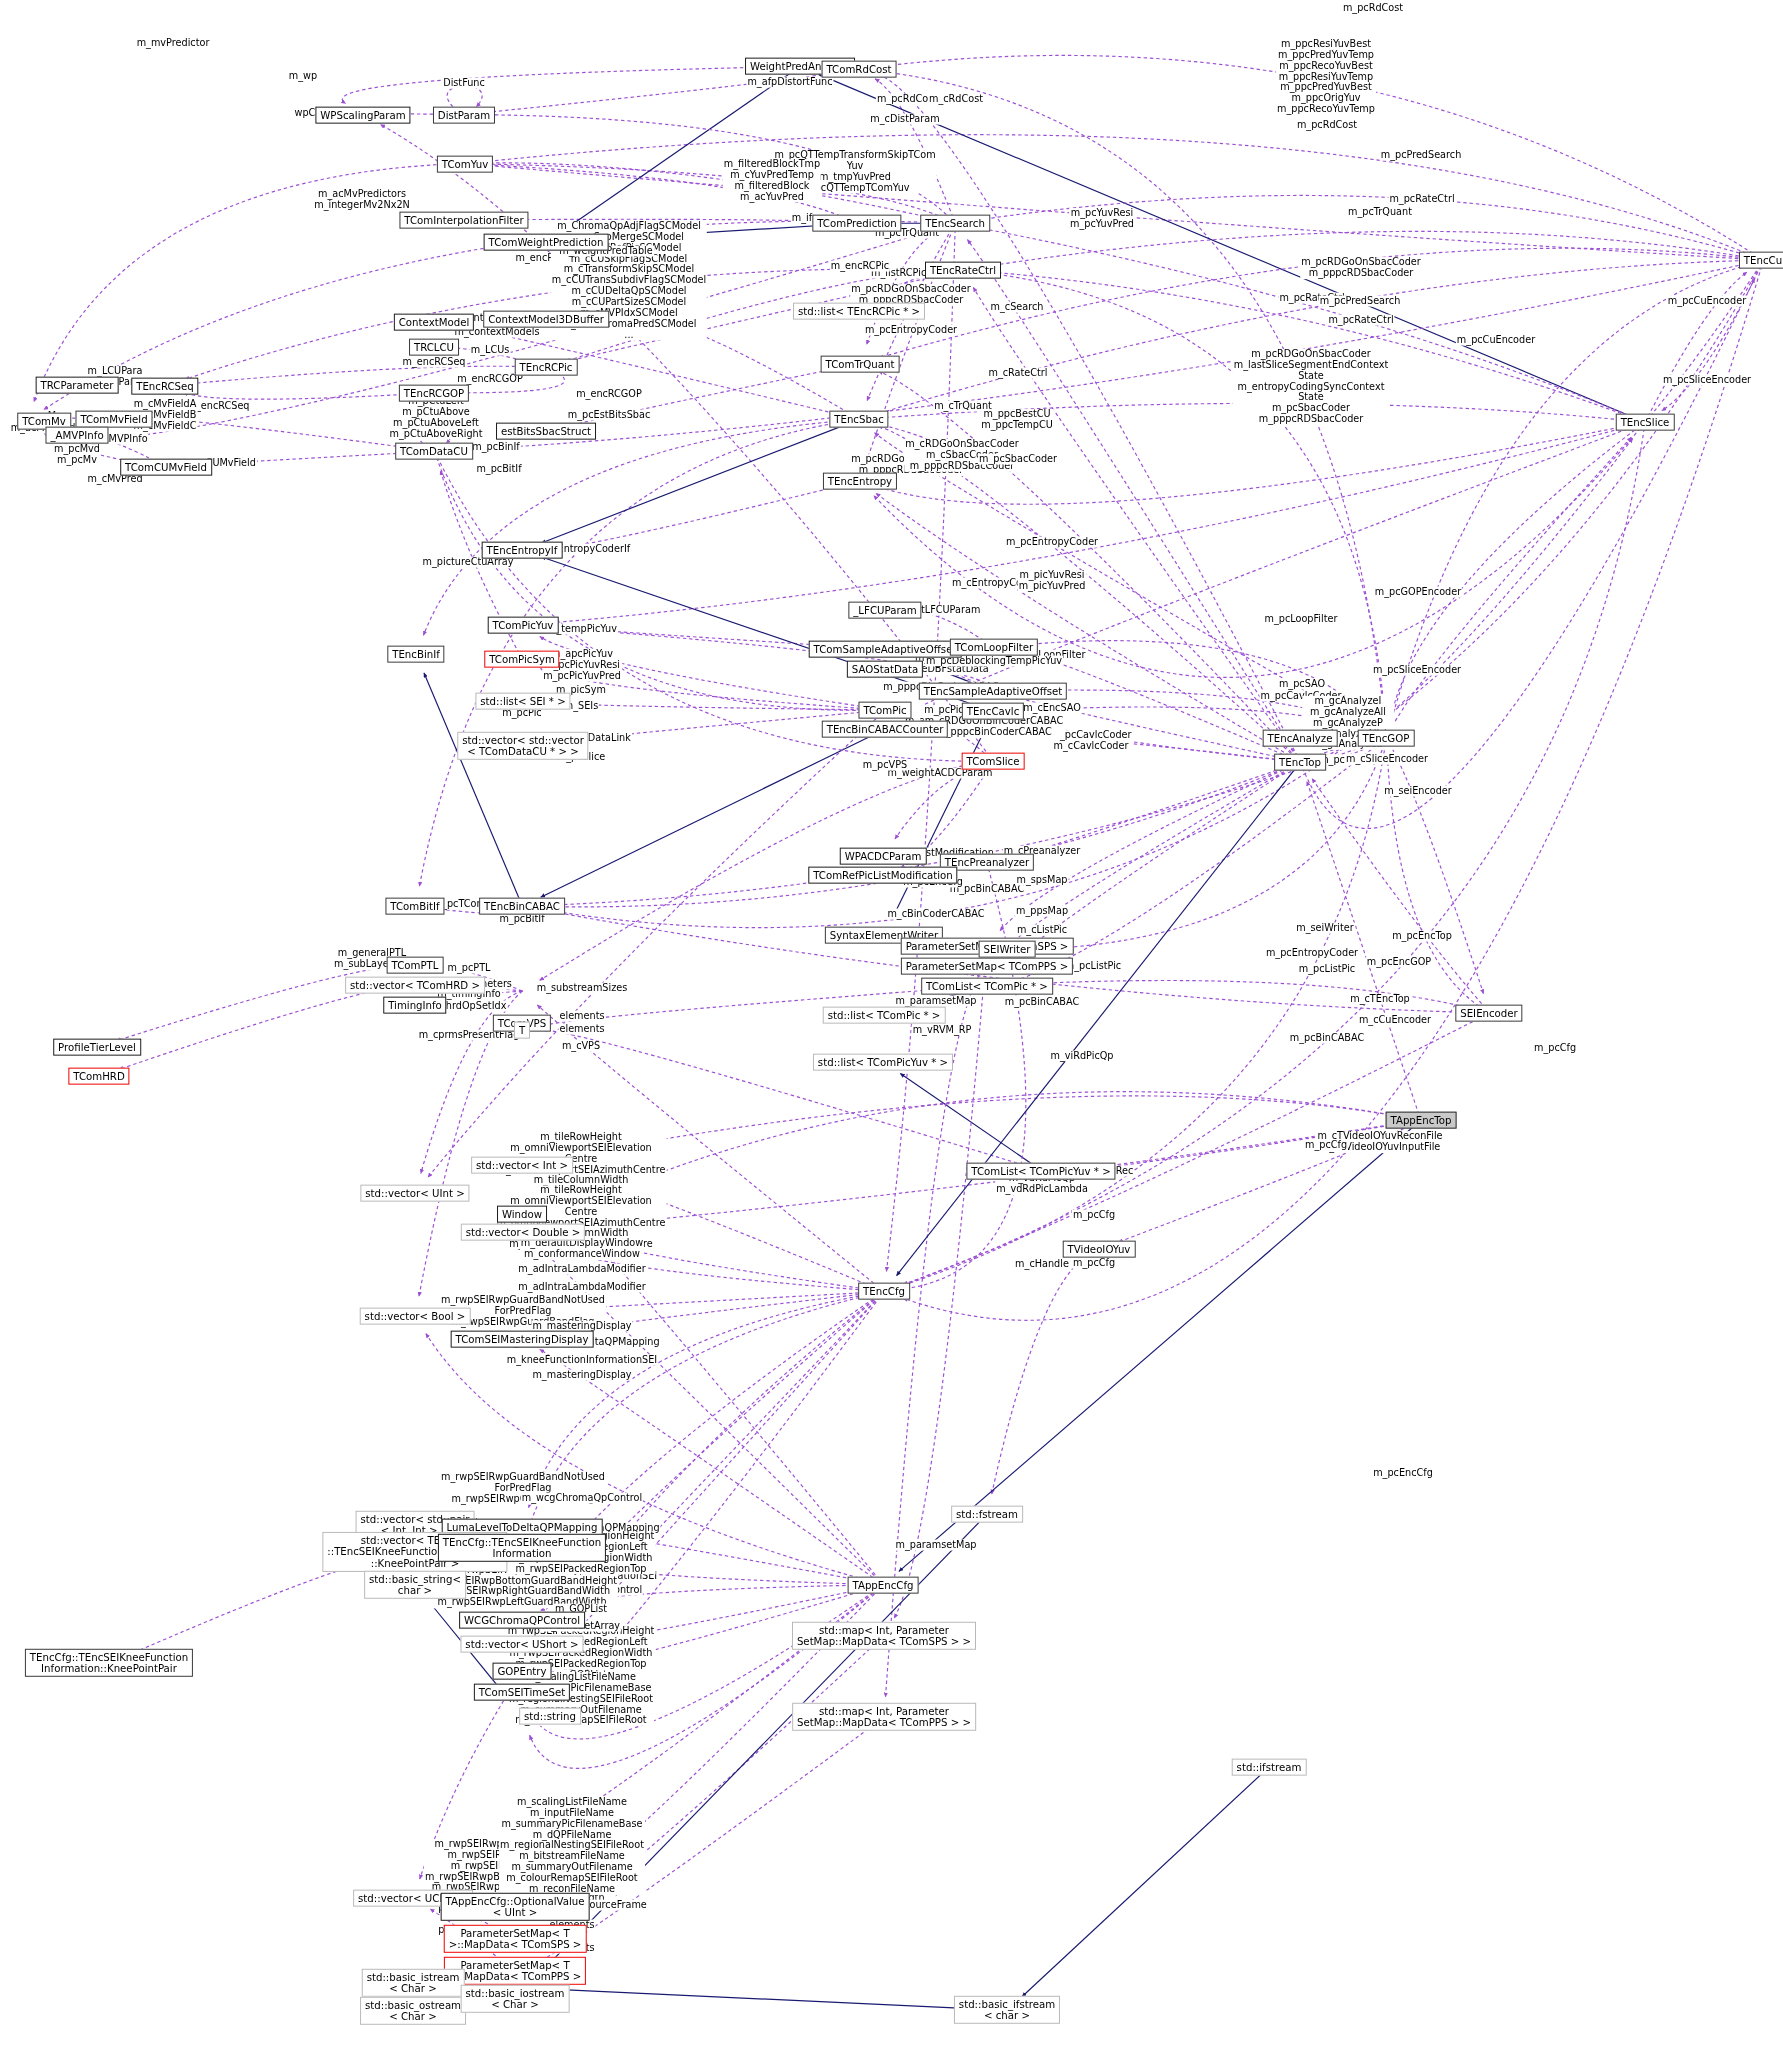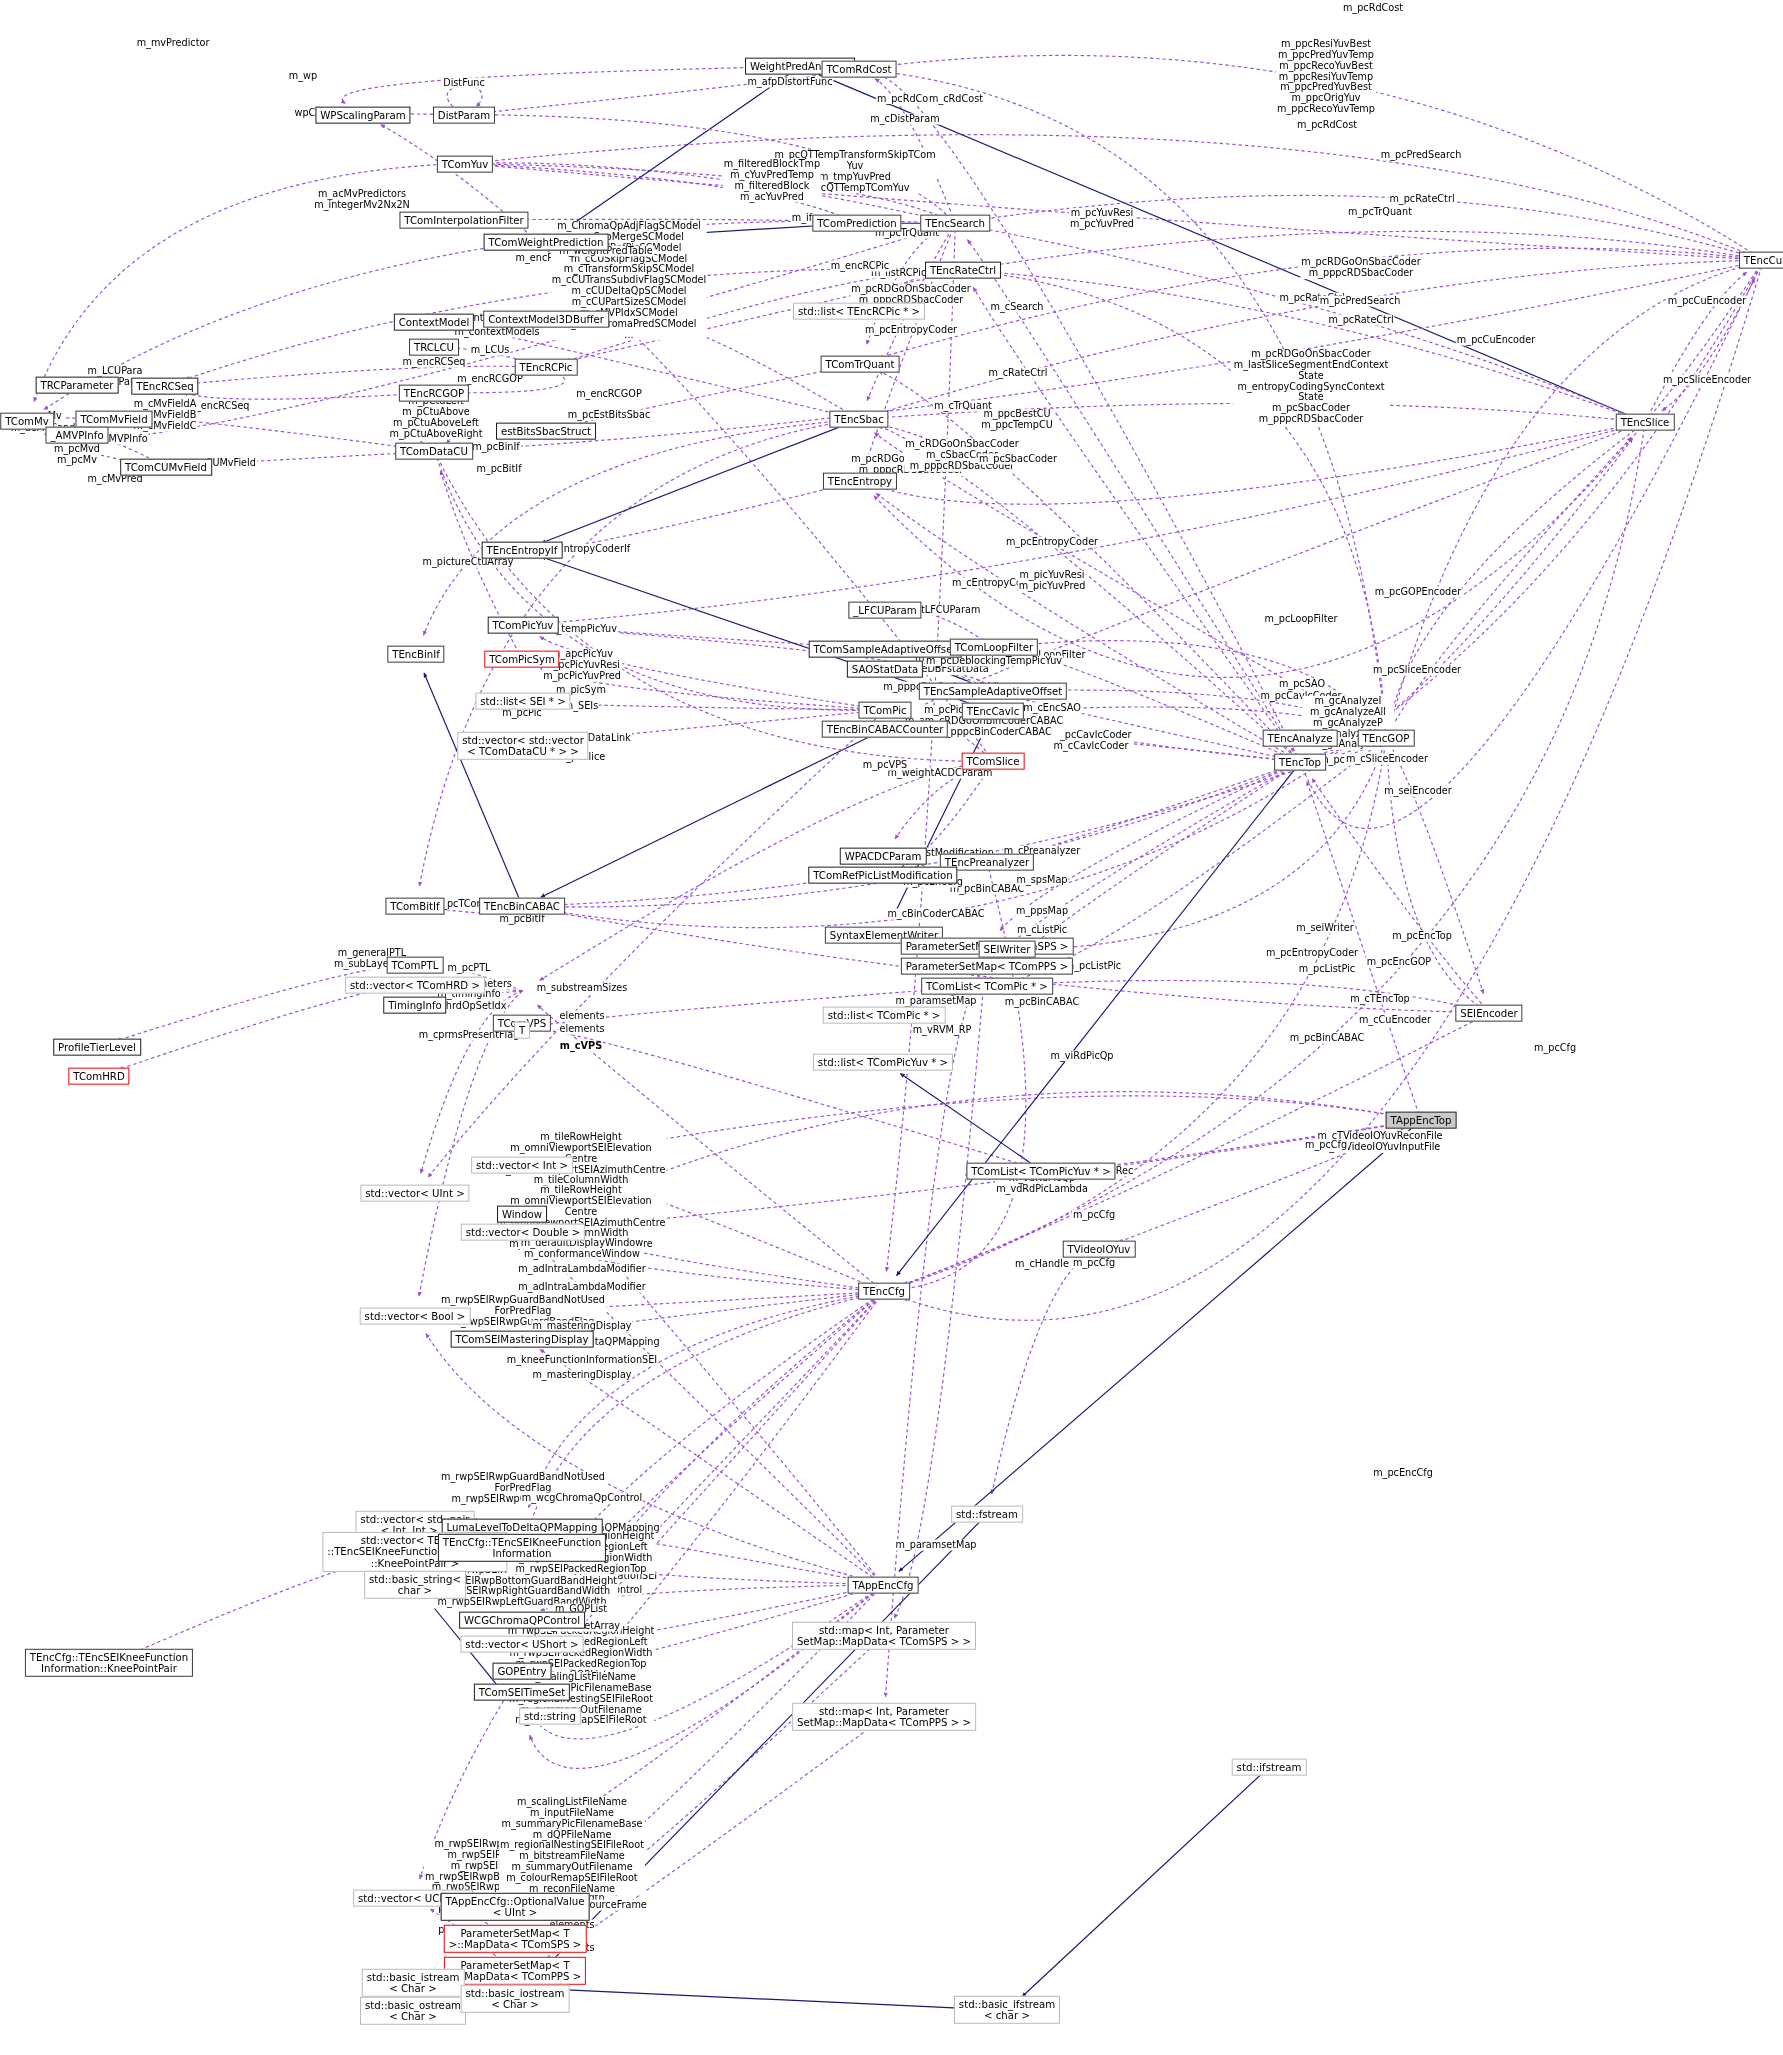--- a/index.html
+++ b/index.html
@@ -366,21 +366,21 @@
     <div class="elabel" style="left: 582px; top: 1029px;">elements</div>
     <div class="elabel" style="left: 469px; top: 968px;">m_pcPTL</div>
     <div class="elabel" style="left: 469px; top: 984px;">m_hrdParameters</div>
     <div class="elabel" style="left: 469px; top: 994px;">m_timingInfo</div>
     <div class="elabel" style="left: 469px; top: 1006px;">m_hrdOpSetIdx</div>
     <div class="elabel" style="left: 372px; top: 959px;">m_generalPTL
 m_subLayerPTL</div>
     <div class="elabel" style="left: 370px; top: 983px;">elements</div>
     <div class="elabel" style="left: 582px; top: 988px;">m_substreamSizes</div>
     <div class="elabel" style="left: 469px; top: 1035px;">m_cprmsPresentFlag</div>
-    <div class="elabel" style="left: 581px; top: 1046px; font-weight: bold;">m_cVPS</div>
+    <div class="elabel" style="left: 581px; top: 1046px;">m_cVPS</div>
     <div class="elabel" style="left: 1042px; top: 851px;">m_cPreanalyzer</div>
     <div class="elabel" style="left: 1417px; top: 670px;">m_pcSliceEncoder</div>
     <div class="elabel" style="left: 1707px; top: 380px;">m_pcSliceEncoder</div>
     <div class="elabel" style="left: 1707px; top: 301px;">m_pcCuEncoder</div>
     <div class="elabel" style="left: 1496px; top: 340px;">m_pcCuEncoder</div>
     <div class="elabel" style="left: 1395px; top: 1020px;">m_cCuEncoder</div>
     <div class="elabel" style="left: 1418px; top: 592px;">m_pcGOPEncoder</div>
     <div class="elabel" style="left: 1348px; top: 743px;">m_cGOPEncoder</div>
     <div class="elabel" style="left: 1348px; top: 723px;">m_gcAnalyzeI
 m_gcAnalyzeAll
@@ -511,21 +511,21 @@
     <div class="node" style="left: 860px; top: 481px;">TEncEntropy</div>
     <div class="node b" style="left: 434px; top: 322px;">ContextModel</div>
     <div class="node" style="left: 546px; top: 319px;">ContextModel3DBuffer</div>
     <div class="node" style="left: 434px; top: 347px;">TRCLCU</div>
     <div class="node" style="left: 546px; top: 367px;">TEncRCPic</div>
     <div class="node" style="left: 434px; top: 393px;">TEncRCGOP</div>
     <div class="node b" style="left: 546px; top: 431px;">estBitsSbacStruct</div>
     <div class="node" style="left: 434px; top: 451px;">TComDataCU</div>
     <div class="node b" style="left: 77px; top: 385px;">TRCParameter</div>
     <div class="node b" style="left: 165px; top: 386px;">TEncRCSeq</div>
-    <div class="node" style="left: 27px; top: 421px;">TComMv</div>
+    <div class="node" style="left: 44px; top: 421px;">TComMv</div>
     <div class="node" style="left: 114px; top: 419px;">TComMvField</div>
     <div class="node" style="left: 77px; top: 435px;">_AMVPInfo</div>
     <div class="node b" style="left: 166px; top: 467px;">TComCUMvField</div>
     <div class="node" style="left: 416px; top: 654px;">TEncBinIf</div>
     <div class="node b" style="left: 522px; top: 550px;">TEncEntropyIf</div>
     <div class="node b" style="left: 523px; top: 625px;">TComPicYuv</div>
     <div class="node r" style="left: 522px; top: 659px;">TComPicSym</div>
     <div class="node t" style="left: 523px; top: 701px;">std::list&lt; SEI * &gt;</div>
     <div class="node" style="left: 885px; top: 710px;">TComPic</div>
     <div class="node t" style="left: 523px; top: 746px;">std::vector&lt; std::vector

